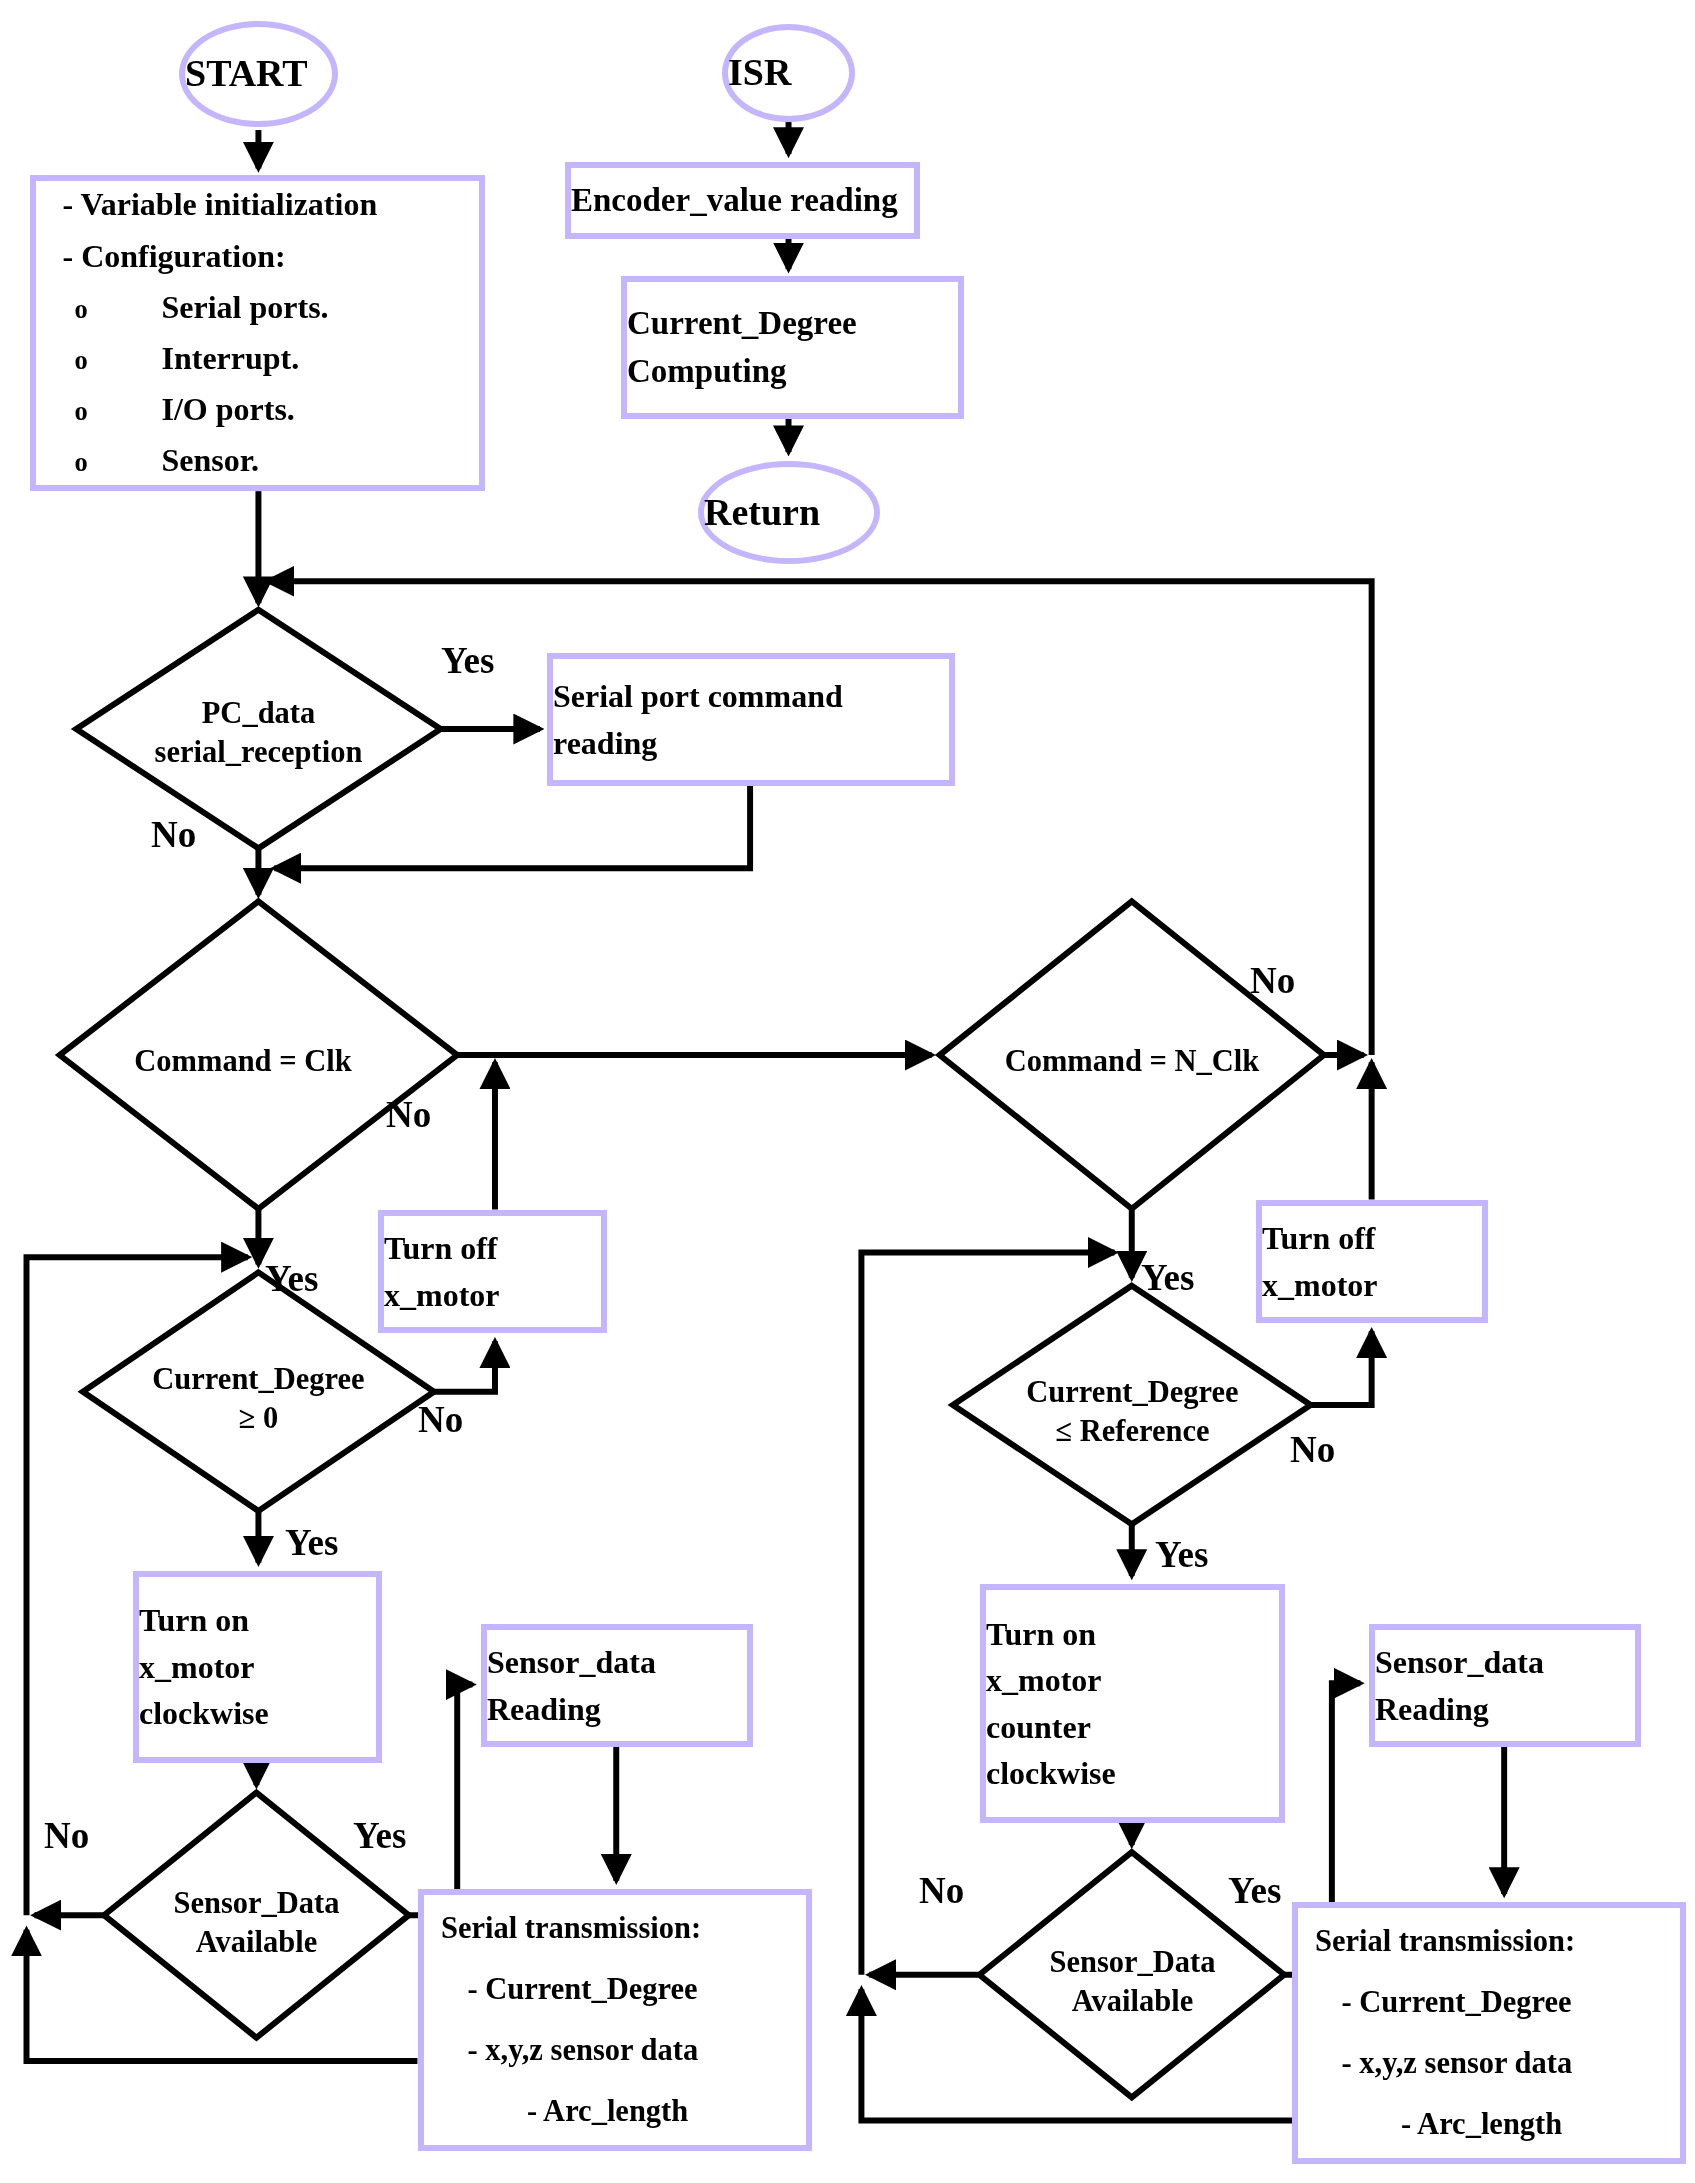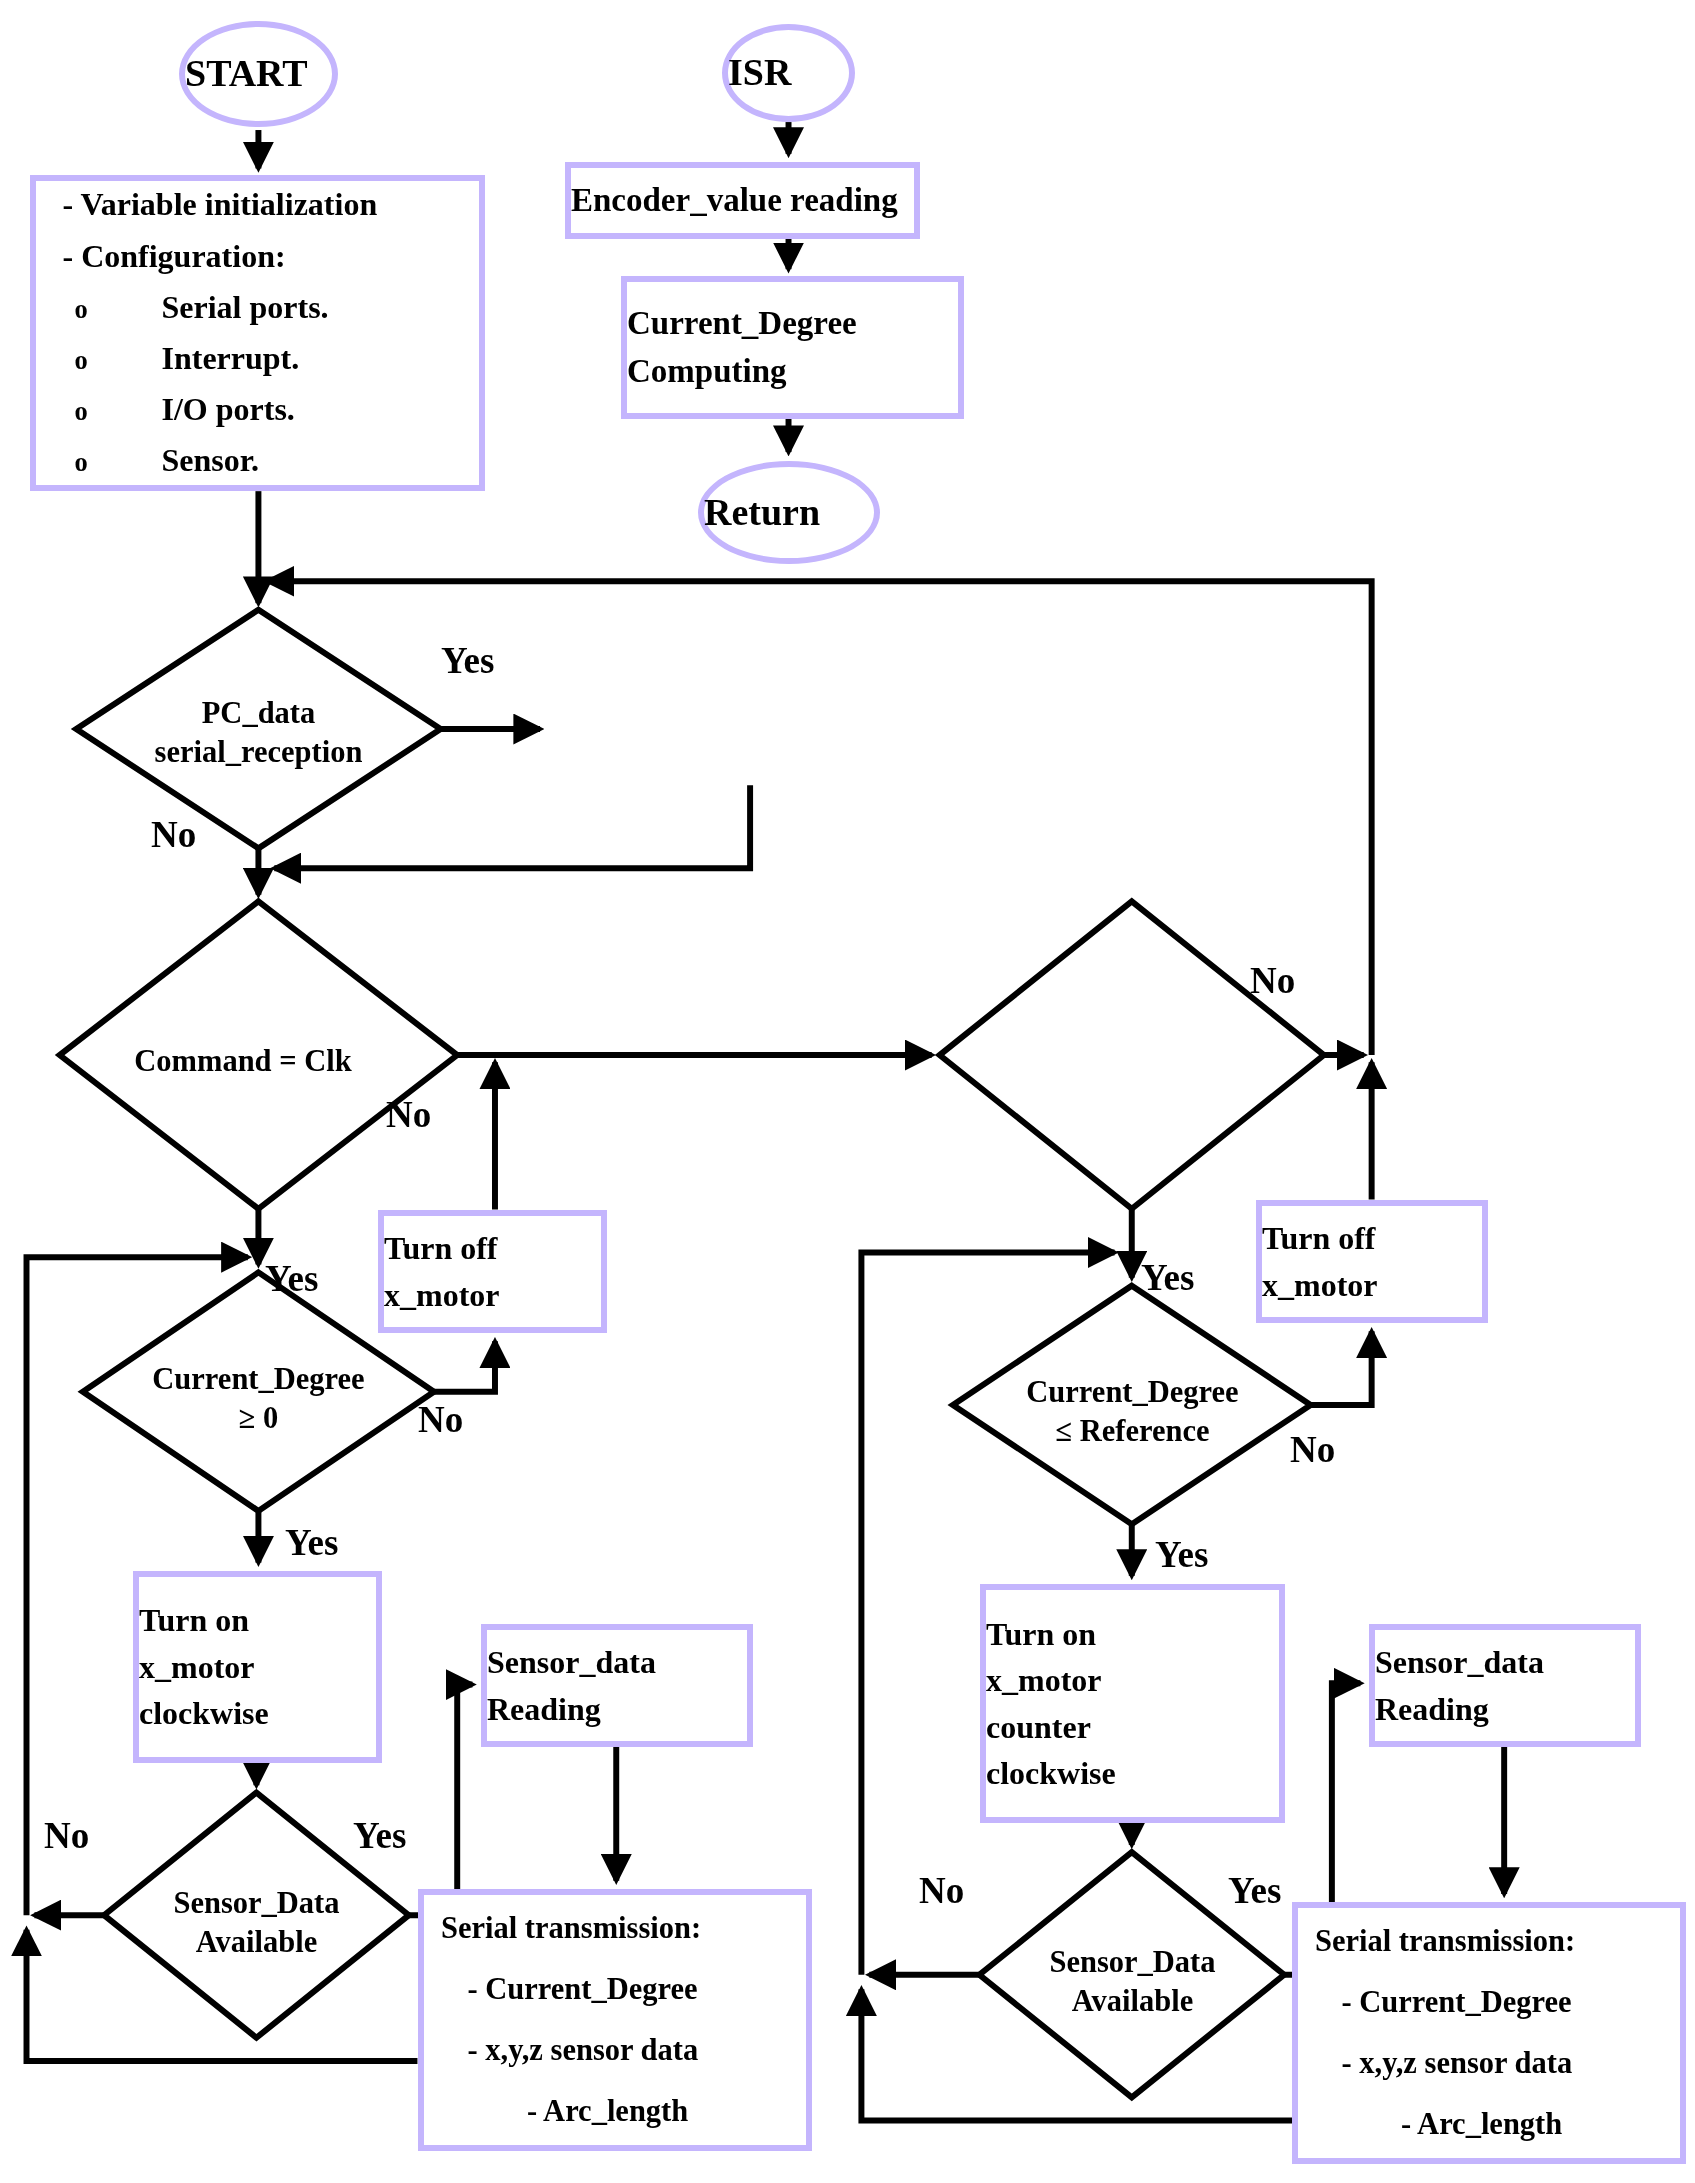--- a/index.html
+++ b/index.html
@@ -162,20 +162,24 @@
         <span class="bglyph">o</span>
         <span>I/O ports.</span>
       </div>
       <div class="brow">
         <span class="bglyph">o</span>
         <span>Sensor.</span>
       </div>
     </div>
   </div>
 
+  <div class="node f48" style="left:547px;top:653px;width:408px;height:133px;">
+    <span>Serial port command</span>
+    <span>reading</span>
+  </div>
 
   <div class="node f48" style="left:378px;top:1210px;width:229px;height:123px;">
     <span>Turn off</span>
     <span>x_motor</span>
   </div>
 
   <div class="node f48" style="left:133px;top:1571px;width:249px;height:192px;">
     <span>Turn on</span>
     <span>x_motor</span>
     <span>clockwise</span>
@@ -228,20 +232,23 @@
   <div class="dtext" style="left:44px;top:1034px;width:398px;">
     <div>Command = Clk</div>
   </div>
   <div class="dtext" style="left:86px;top:1352px;width:345px;">
     <div>Current_Degree</div>
     <div>≥ 0</div>
   </div>
   <div class="dtext" style="left:84px;top:1876px;width:345px;">
     <div>Sensor_Data</div>
     <div>Available</div>
+  </div>
+  <div class="dtext" style="left:933px;top:1034px;width:398px;">
+    <div>Command = N_Clk</div>
   </div>
   <div class="dtext" style="left:960px;top:1365px;width:345px;">
     <div>Current_Degree</div>
     <div>≤ Reference</div>
   </div>
   <div class="dtext" style="left:960px;top:1935px;width:345px;">
     <div>Sensor_Data</div>
     <div>Available</div>
   </div>
 

